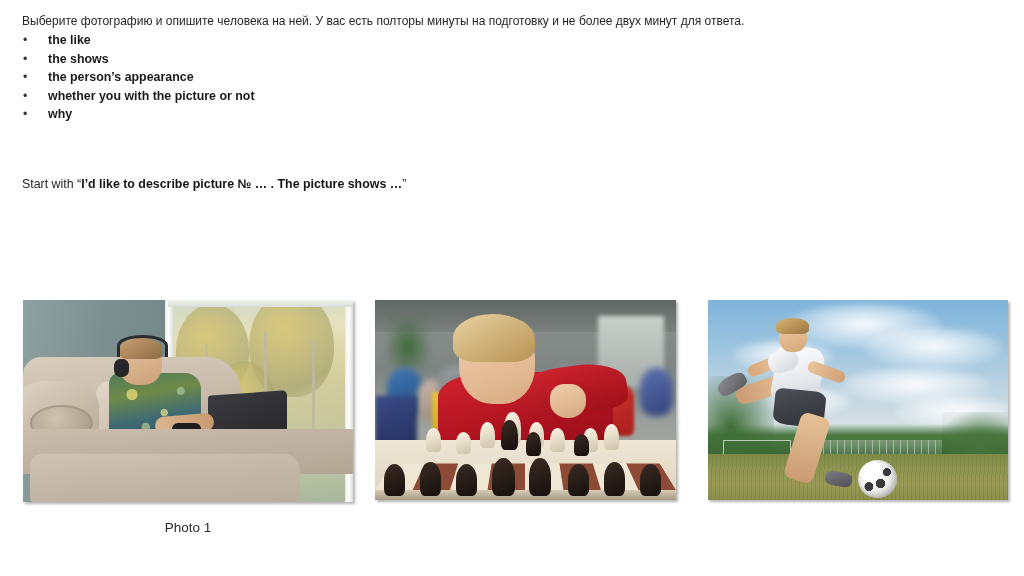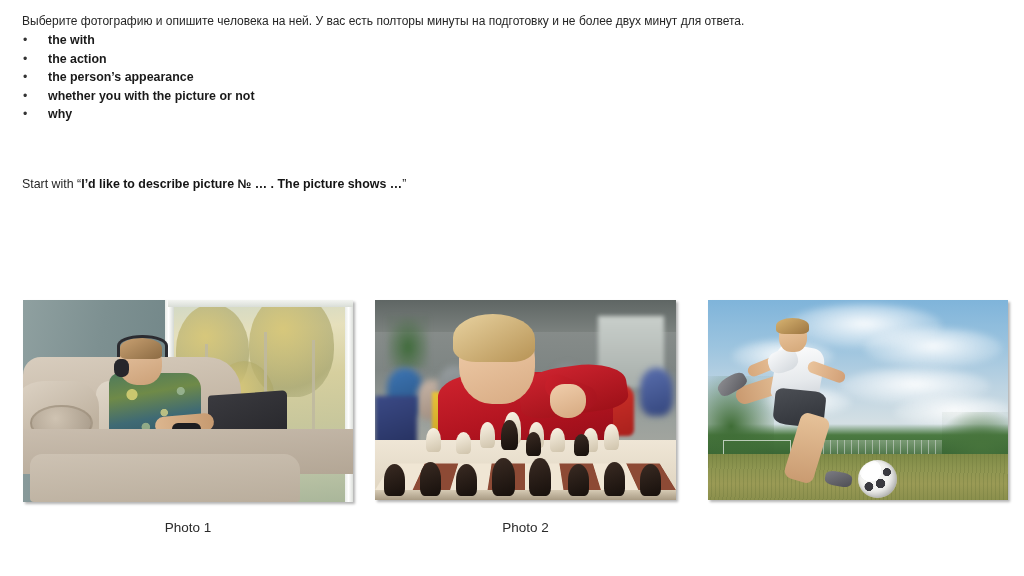--- a/index.html
+++ b/index.html
@@ -433,25 +433,25 @@
 </style>
 </head>
 <body>
 
 <div class="instructions">
   <div class="line">Выберите фотографию и опишите человека на ней. У вас есть полторы минуты на подготовку и не более двух минут для ответа.</div>
 
   <ul class="bullet-list">
     <li class="bullet-item">
       <span class="dot">•</span>
-      <span>the with</span>
+      <span>the like</span>
     </li>
     <li class="bullet-item">
       <span class="dot">•</span>
-      <span>the action</span>
+      <span>the shows</span>
     </li>
     <li class="bullet-item">
       <span class="dot">•</span>
       <span>the person’s appearance</span>
     </li>
     <li class="bullet-item">
       <span class="dot">•</span>
       <span>whether you with the picture or not</span>
     </li>
     <li class="bullet-item">
@@ -554,21 +554,20 @@
       <div class="p2-pawn dark" style="left:3%;bottom:2%;width:7%;height:16%;"></div>
       <div class="p2-pawn dark" style="left:15%;bottom:2%;width:7%;height:17%;"></div>
       <div class="p2-pawn dark" style="left:27%;bottom:2%;width:7%;height:16%;"></div>
       <div class="p2-pawn dark" style="left:39%;bottom:2%;width:7.5%;height:19%;"></div>
       <div class="p2-pawn dark" style="left:51%;bottom:2%;width:7.5%;height:19%;"></div>
       <div class="p2-pawn dark" style="left:64%;bottom:2%;width:7%;height:16%;"></div>
       <div class="p2-pawn dark" style="left:76%;bottom:2%;width:7%;height:17%;"></div>
       <div class="p2-pawn dark" style="left:88%;bottom:2%;width:7%;height:16%;"></div>
     </div>
   </div>
-  <div class="caption cap2">Photo 2</div>
 
   <div class="photo-frame" id="photo3">
     <div class="photo-inner">
       <div class="p3-sky"></div>
       <div class="p3-cloud" style="left:26%;top:2%;width:52%;height:22%;"></div>
       <div class="p3-cloud" style="left:52%;top:14%;width:46%;height:20%;"></div>
       <div class="p3-cloud" style="left:8%;top:20%;width:34%;height:16%;"></div>
       <div class="p3-cloud" style="left:44%;top:34%;width:50%;height:18%;"></div>
       <div class="p3-cloud" style="left:62%;top:48%;width:40%;height:16%;"></div>
       <div class="p3-cloud" style="left:18%;top:44%;width:30%;height:14%;"></div>

